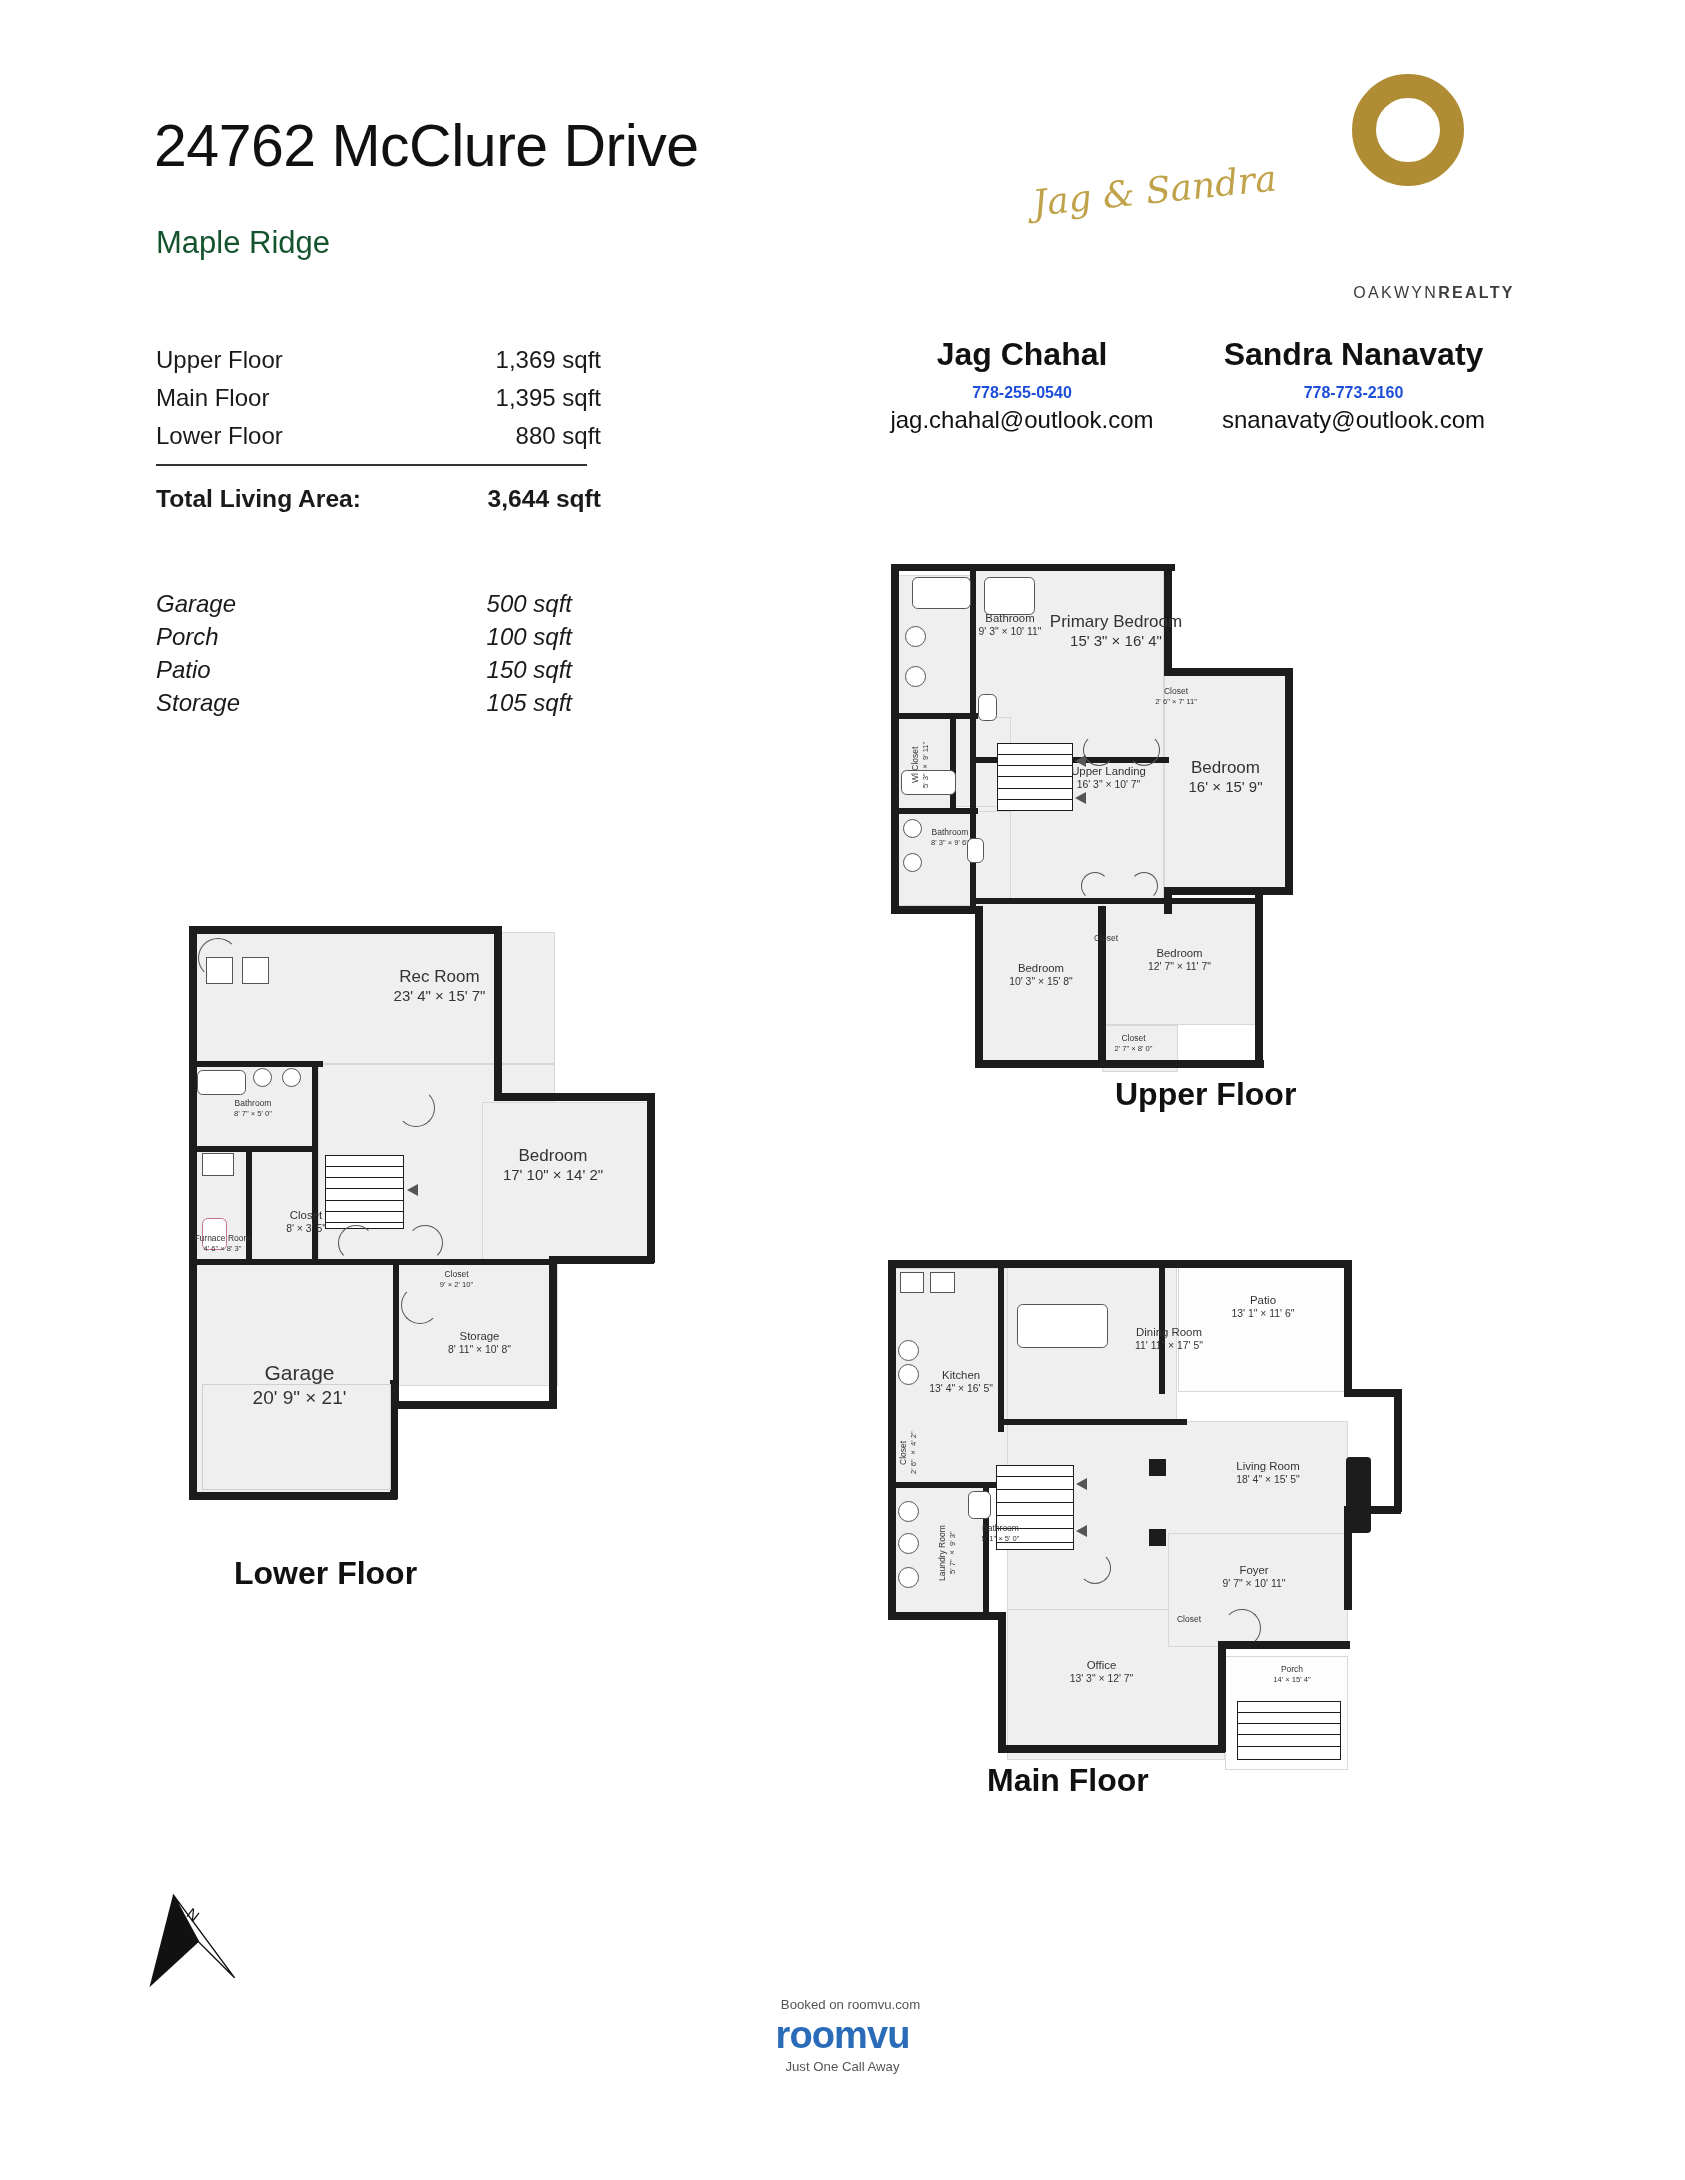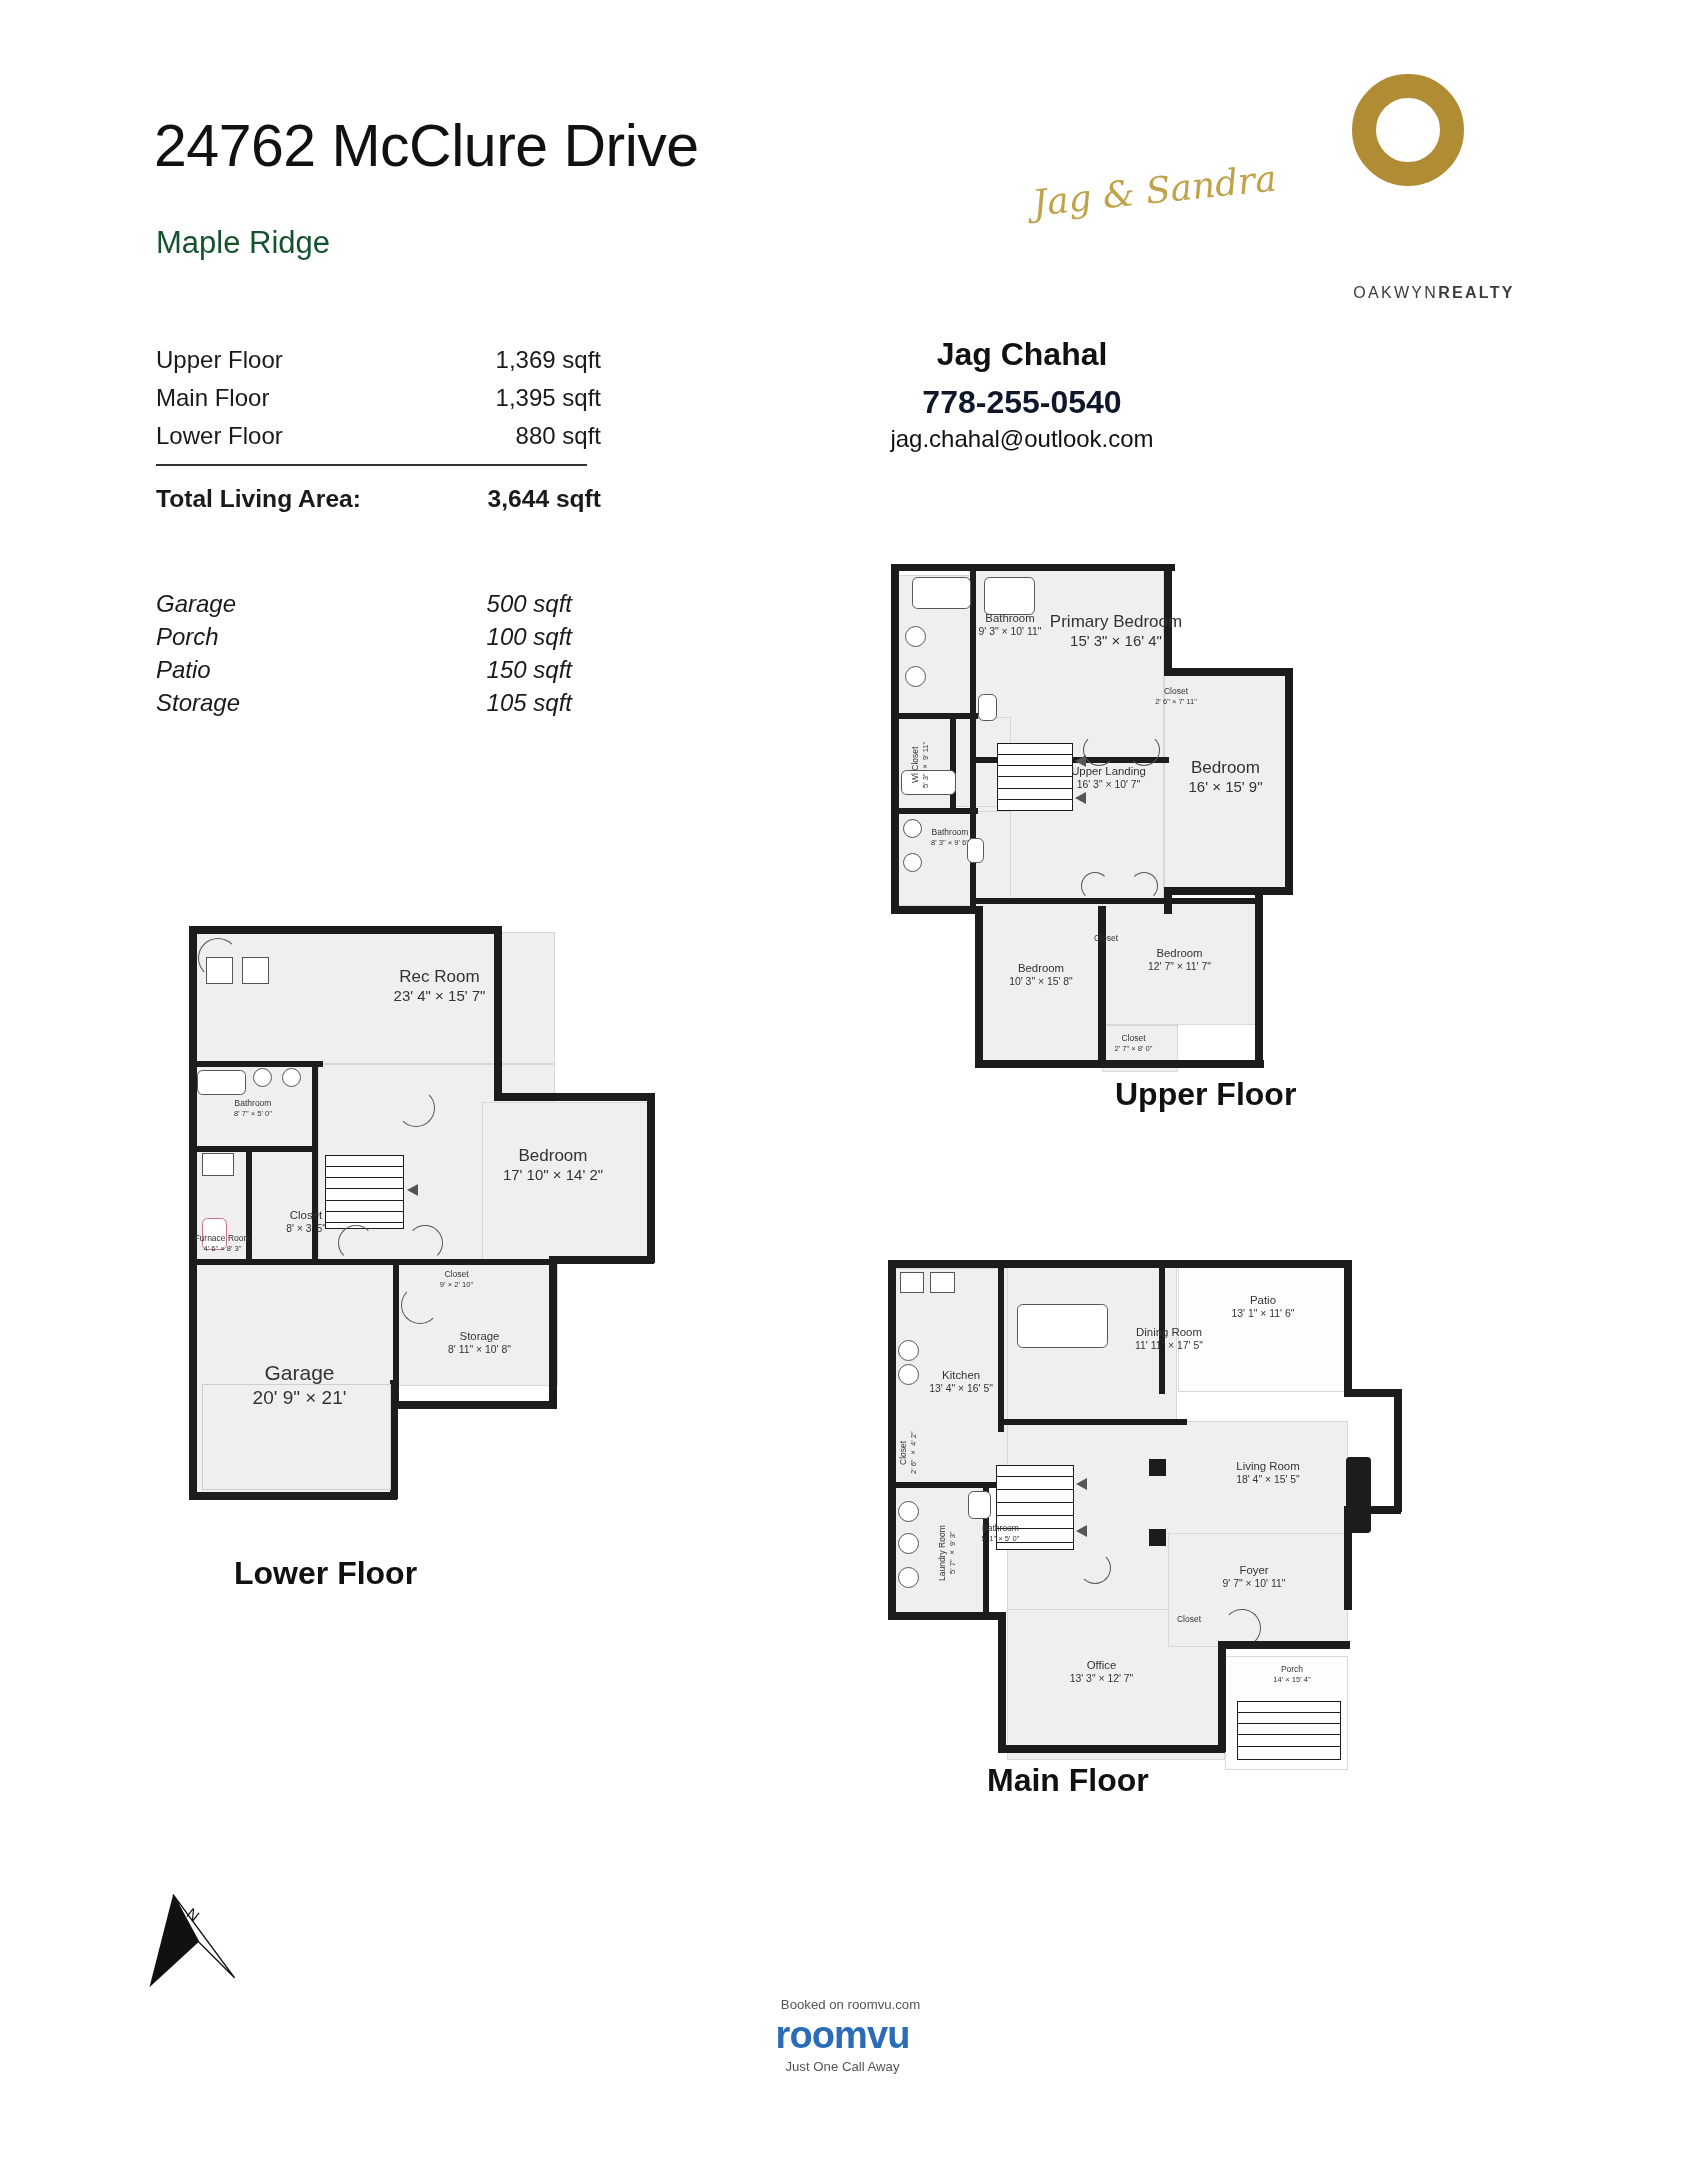--- a/index.html
+++ b/index.html
@@ -39,21 +39,21 @@
      border:24px solid #b08d35; }
   #brand-name { position:absolute; left:1330px; top:284px; width:208px; text-align:center;
      font-size:16px; letter-spacing:2.3px; color:#3c3c3c; }
   #brand-name b { font-weight:700;}
   #signature { position:absolute; left:1003px; top:170px; width:303px; text-align:center;
       font-family:"DejaVu Serif", serif; font-style:italic; font-size:36px; color:#c0a24a;
       transform: rotate(-6deg); }
   #agent1 { position:absolute; left:880px; top:336px; width:284px; text-align:center; }
   #agent2 { position:absolute; left:1155px; top:336px; width:397px; text-align:center; }
   .agent-name { font-size:32px; font-weight:700; color:#111; }
-  .agent-phone { font-size:32px; font-weight:700; margin-top:11.4px; color:#0f172a; }
+  .agent-phone { font-size:16px; font-weight:700; margin-top:11.4px; color:#1d4ed8; }
   .agent-email { font-size:24px; margin-top:3.8px; color:#111; }
 
   
   .plan { position:absolute; }
   .floor-label { position:absolute; font-size:32px; font-weight:700; color:#111; }
   .wall { position:absolute; background:#1c1c1c; }
   .room-fill { position:absolute; background:#efefef; border:0.9px solid #d8d8d8;}
   .room-fill.white { background:#fdfdfd; }
   .rlabel { position:absolute; text-align:center; color:#333; line-height:1.25; }
   .rlabel .nm { font-size:17px; display:block; }
@@ -136,20 +136,25 @@
   <div id="brandmark"></div>
   <div id="brand-name">
     <span>OAKWYN</span><b>REALTY</b>
   </div>
 
   <div id="agent1">
     <div class="agent-name">Jag Chahal</div>
     <div class="agent-phone">778-255-0540</div>
     <div class="agent-email">jag.chahal@outlook.com</div>
   </div>
+  <div id="agent2">
+    <div class="agent-name">Sandra Nanavaty</div>
+    <div class="agent-phone">778-773-2160</div>
+    <div class="agent-email">snanavaty@outlook.com</div>
+  </div>
 
   <div class="plan" id="upper-plan" style="left:880px; top:554px; width:587px; height:644px;">
 
     <div class="room-fill" style="left:17px;  top:21px;  width:79px;  height:142px;"></div>
     <div class="room-fill" style="left:95px; top:9.5px;  width:189px; height:199px;"></div>
     <div class="room-fill" style="left:95px; top:208px; width:189px; height:142px;"></div>
     <div class="room-fill" style="left:17px;  top:163px; width:57px;  height:95px;"></div>
     <div class="room-fill" style="left:74px;  top:163px; width:57px;  height:90px;"></div>
     <div class="room-fill" style="left:284px; top:118px; width:123px; height:218px;"></div>
     <div class="room-fill" style="left:17px;  top:257px; width:114px; height:95px;"></div>

